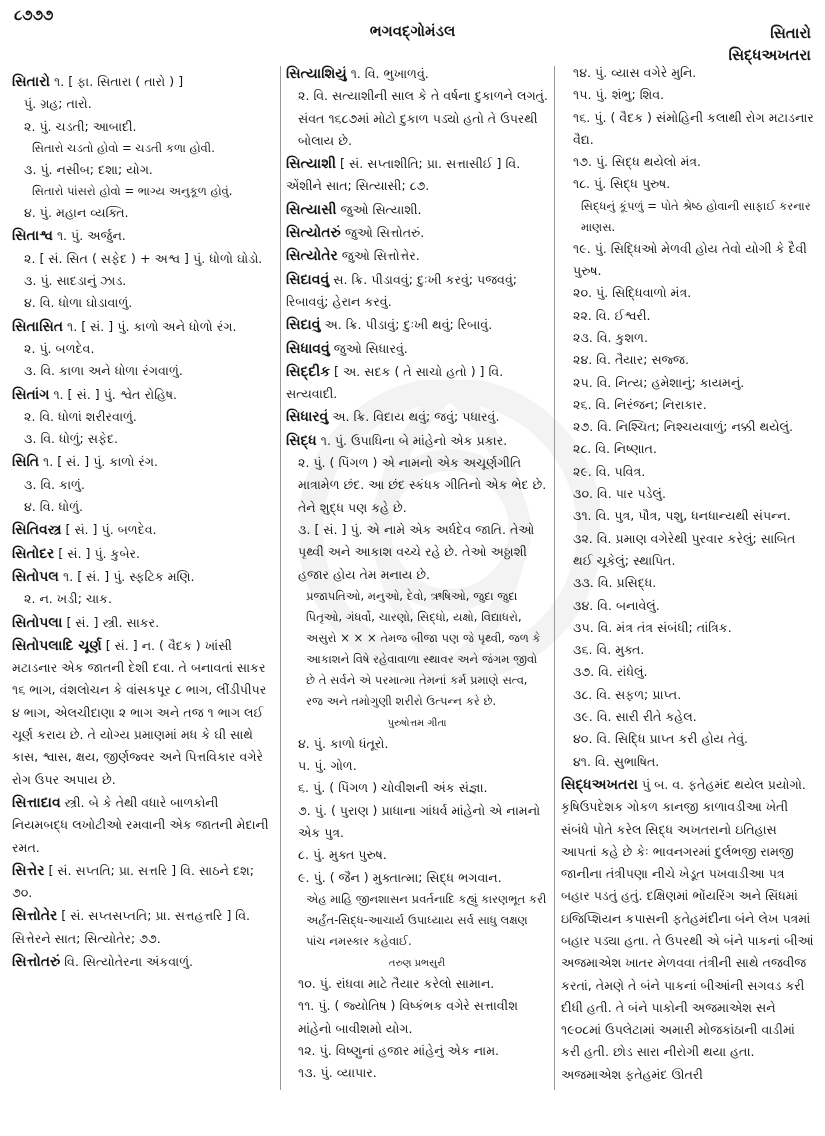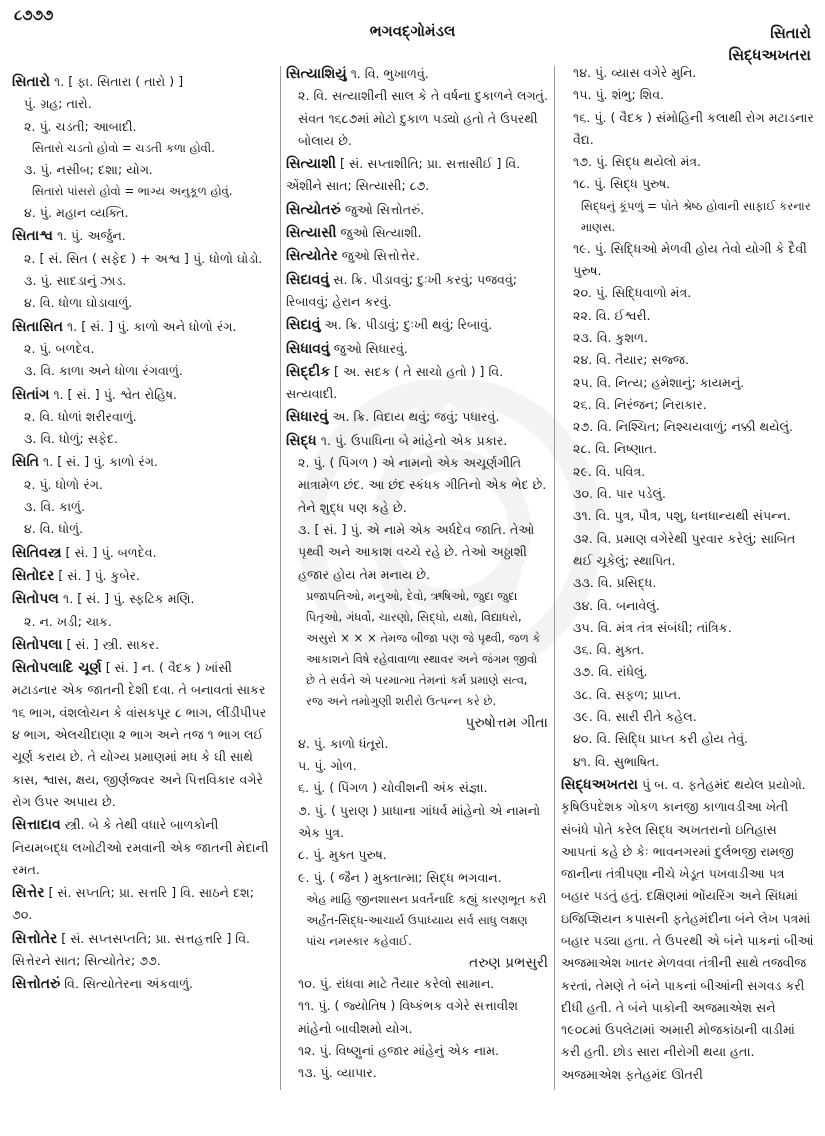--- a/index.html
+++ b/index.html
@@ -23,21 +23,21 @@
   .col2 { left: 286px; width: 262px; }
   .col3 { left: 561px; width: 255px; }
   .divider { position: absolute; top: 66px; width: 1px; height: 1024px; background: #9a9a9a; }
   .d1 { left: 280px; }
   .d2 { left: 554px; }
   .entry { margin: 0; }
   .hw { font-weight: bold; font-size: 14px; }
   .sense { padding-left: 12px; text-indent: 0; }
   .cont { padding-left: 12px; }
   .quote { padding-left: 20px; font-size: 11.6px; line-height: 21px; }
-  .quote-src { text-align: right; font-size: 14px; line-height: 21px; }
+  .quote-src { text-align: center; font-size: 10px; line-height: 21px; }
 </style>
 </head>
 <body>
 
 <div class="header">
   <span class="page-num">૮૭૭૭</span>
   <span class="book-title">ભગવદ્ગોમંડલ</span>
   <div class="guide">
     <div>સિતારો</div>
     <div>સિદ્ધઅખતરા</div>
@@ -66,40 +66,39 @@
     <div class="sense">૨. [ સં. સિત ( સફેદ ) + અશ્વ ] પું. ધોળો ઘોડો.</div>
     <div class="sense">૩. પું. સાદડાનું ઝાડ.</div>
     <div class="sense">૪. વિ. ધોળા ઘોડાવાળું.</div>
     <div class="entry"><span class="hw">સિતાસિત</span><span> ૧. [ સં. ] પું. કાળો અને ધોળો રંગ.</span></div>
     <div class="sense">૨. પું. બળદેવ.</div>
     <div class="sense">૩. વિ. કાળા અને ધોળા રંગવાળું.</div>
     <div class="entry"><span class="hw">સિતાંગ</span><span> ૧. [ સં. ] પું. શ્વેત રોહિષ.</span></div>
     <div class="sense">૨. વિ. ધોળાં શરીરવાળું.</div>
     <div class="sense">૩. વિ. ધોળું; સફેદ.</div>
     <div class="entry"><span class="hw">સિતિ</span><span> ૧. [ સં. ] પું. કાળો રંગ.</span></div>
-    <div class="sense">૨. પું. ધોળો રંગ.</div>
     <div class="sense">૩. વિ. કાળું.</div>
     <div class="sense">૪. વિ. ધોળું.</div>
     <div class="entry"><span class="hw">સિતિવસ્ત્ર</span><span> [ સં. ] પું. બળદેવ.</span></div>
     <div class="entry"><span class="hw">સિતોદર</span><span> [ સં. ] પું. કુબેર.</span></div>
     <div class="entry"><span class="hw">સિતોપલ</span><span> ૧. [ સં. ] પું. સ્ફટિક મણિ.</span></div>
     <div class="sense">૨. ન. ખડી; ચાક.</div>
     <div class="entry"><span class="hw">સિતોપલા</span><span> [ સં. ] સ્ત્રી. સાકર.</span></div>
     <div class="entry"><span class="hw">સિતોપલાદિ ચૂર્ણ</span><span> [ સં. ] ન. ( વૈદક ) ખાંસી મટાડનાર એક જાતની દેશી દવા. તે બનાવતાં સાકર ૧૬ ભાગ, વંશલોચન કે વાંસકપૂર ૮ ભાગ, લીંડીપીપર ૪ ભાગ, એલચીદાણા ૨ ભાગ અને તજ ૧ ભાગ લઈ ચૂર્ણ કરાય છે. તે યોગ્ય પ્રમાણમાં મધ કે ઘી સાથે કાસ, શ્વાસ, ક્ષય, જીર્ણજ્વર અને પિત્તવિકાર વગેરે રોગ ઉપર અપાય છે.</span></div>
     <div class="entry"><span class="hw">સિત્તાદાવ</span><span> સ્ત્રી. બે કે તેથી વધારે બાળકોની નિયમબદ્ધ લખોટીઓ રમવાની એક જાતની મેદાની રમત.</span></div>
     <div class="entry"><span class="hw">સિત્તેર</span><span> [ સં. સપ્તતિ; પ્રા. સત્તરિ ] વિ. સાઠને દશ; ૭૦.</span></div>
     <div class="entry"><span class="hw">સિત્તોતેર</span><span> [ સં. સપ્તસપ્તતિ; પ્રા. સત્તહત્તરિ ] વિ. સિત્તેરને સાત; સિત્યોતેર; ૭૭.</span></div>
     <div class="entry"><span class="hw">સિત્તોતરું</span><span> વિ. સિત્યોતેરના અંકવાળું.</span></div>
   </div>
 <div class="col col2">
     <div class="entry"><span class="hw">સિત્યાશિયું</span><span> ૧. વિ. ભુખાળવું.</span></div>
     <div class="sense">૨. વિ. સત્યાશીની સાલ કે તે વર્ષના દુકાળને લગતું. સંવત ૧૬૮૭માં મોટો દુકાળ પડ્યો હતો તે ઉપરથી બોલાય છે.</div>
     <div class="entry"><span class="hw">સિત્યાશી</span><span> [ સં. સપ્તાશીતિ; પ્રા. સત્તાસીઈ ] વિ. એંશીને સાત; સિત્યાસી; ૮૭.</span></div>
+    <div class="entry"><span class="hw">સિત્યાસી</span><span> જુઓ સિત્યાશી.</span></div>
     <div class="entry"><span class="hw">સિત્યોતરું</span><span> જુઓ સિત્તોતરું.</span></div>
-    <div class="entry"><span class="hw">સિત્યાસી</span><span> જુઓ સિત્યાશી.</span></div>
     <div class="entry"><span class="hw">સિત્યોતેર</span><span> જુઓ સિત્તોત્તેર.</span></div>
     <div class="entry"><span class="hw">સિદાવવું</span><span> સ. ક્રિ. પીડાવવું; દુઃખી કરવું; પજવવું; રિબાવવું; હેરાન કરવું.</span></div>
     <div class="entry"><span class="hw">સિદાવું</span><span> અ. ક્રિ. પીડાવું; દુઃખી થવું; રિબાવું.</span></div>
     <div class="entry"><span class="hw">સિધાવવું</span><span> જુઓ સિધારવું.</span></div>
     <div class="entry"><span class="hw">સિદ્દીક</span><span> [ અ. સદક ( તે સાચો હતો ) ] વિ. સત્યવાદી.</span></div>
     <div class="entry"><span class="hw">સિધારવું</span><span> અ. ક્રિ. વિદાય થવું; જવું; પધારવું.</span></div>
     <div class="entry"><span class="hw">સિદ્ધ</span><span> ૧. પું. ઉપાધિના બે માંહેનો એક પ્રકાર.</span></div>
     <div class="sense">૨. પું. ( પિંગળ ) એ નામનો એક અચૂર્ણગીતિ માત્રામેળ છંદ. આ છંદ સ્કંધક ગીતિનો એક ભેદ છે. તેને શુદ્ધ પણ કહે છે.</div>
     <div class="sense">૩. [ સં. ] પું. એ નામે એક અર્ધદેવ જાતિ. તેઓ પૃથ્વી અને આકાશ વચ્ચે રહે છે. તેઓ અઠ્ઠાશી હજાર હોય તેમ મનાય છે.</div>
     <div class="quote">પ્રજાપતિઓ, મનુઓ, દેવો, ઋષિઓ, જુદા જુદા પિતૃઓ, ગંધર્વો, ચારણો, સિદ્ધો, યક્ષો, વિદ્યાધરો, અસુરો × × × તેમજ બીજા પણ જે પૃથ્વી, જળ કે આકાશને વિષે રહેવાવાળા સ્થાવર અને જંગમ જીવો છે તે સર્વને એ પરમાત્મા તેમનાં કર્મ પ્રમાણે સત્વ, રજ અને તમોગુણી શરીરો ઉત્પન્ન કરે છે.</div>

